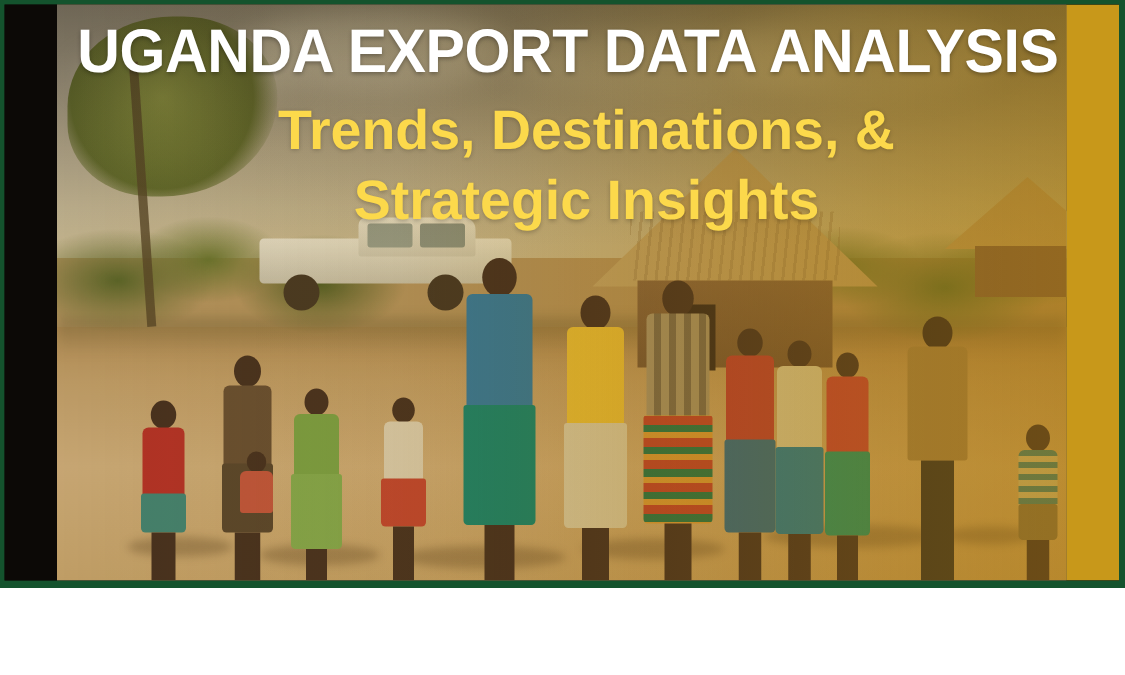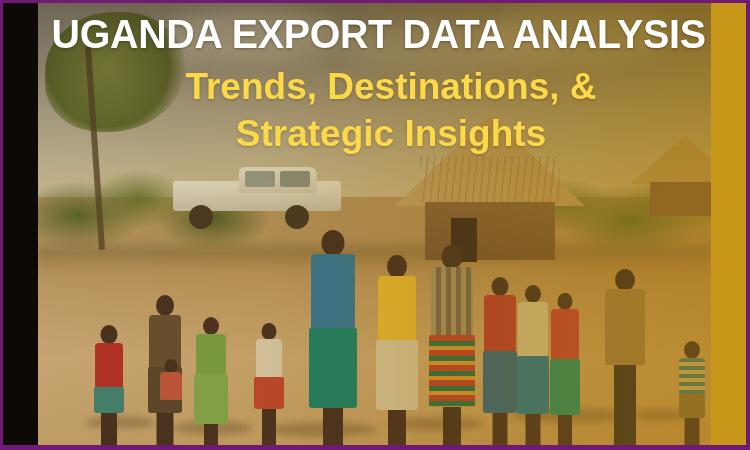--- a/index.html
+++ b/index.html
@@ -11,23 +11,23 @@
     width: 750px;
     height: 450px;
     overflow: hidden;
     font-family: "Liberation Sans", sans-serif;
   }
 
   
   .slide {
     position: relative;
     width: 750px;
-    height: 450px;
+    height: 392px;
     box-sizing: border-box;
-    background: #701a75;
+    background: #14532d;
     overflow: hidden;
   }
 
   
   .slide-inner {
     position: absolute;
     left: 3px;
     top: 3px;
     right: 4px;
     bottom: 5px;

